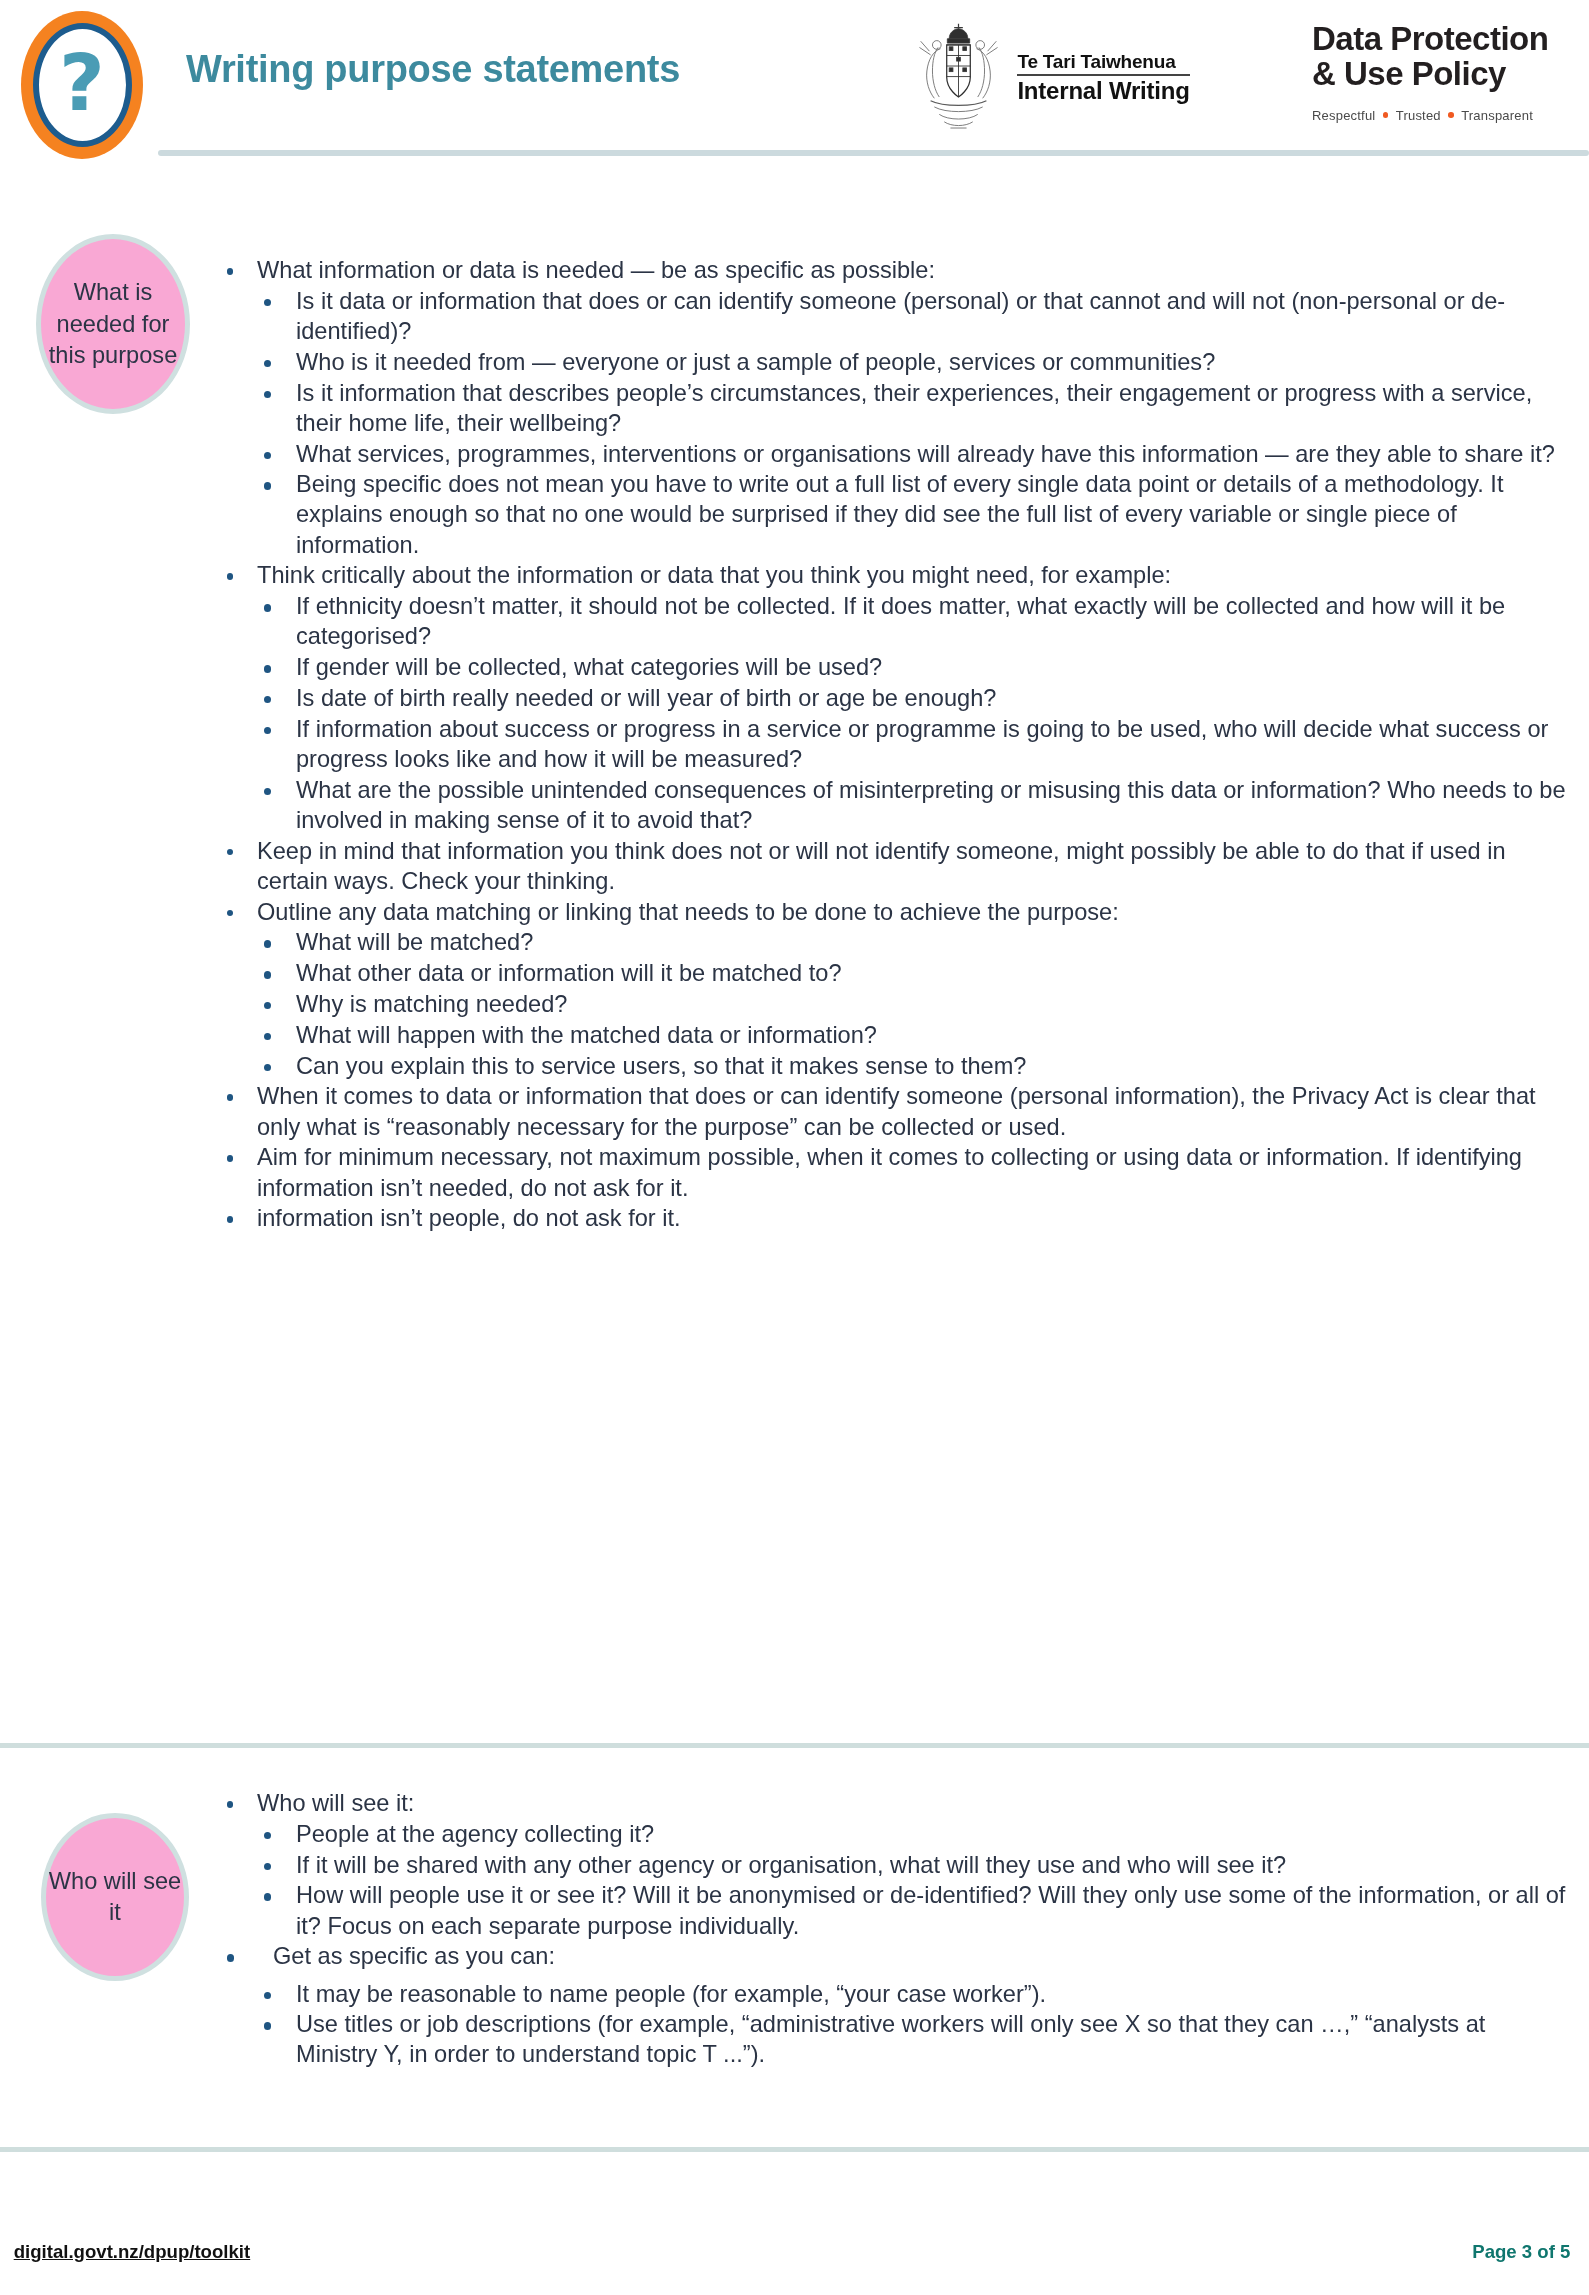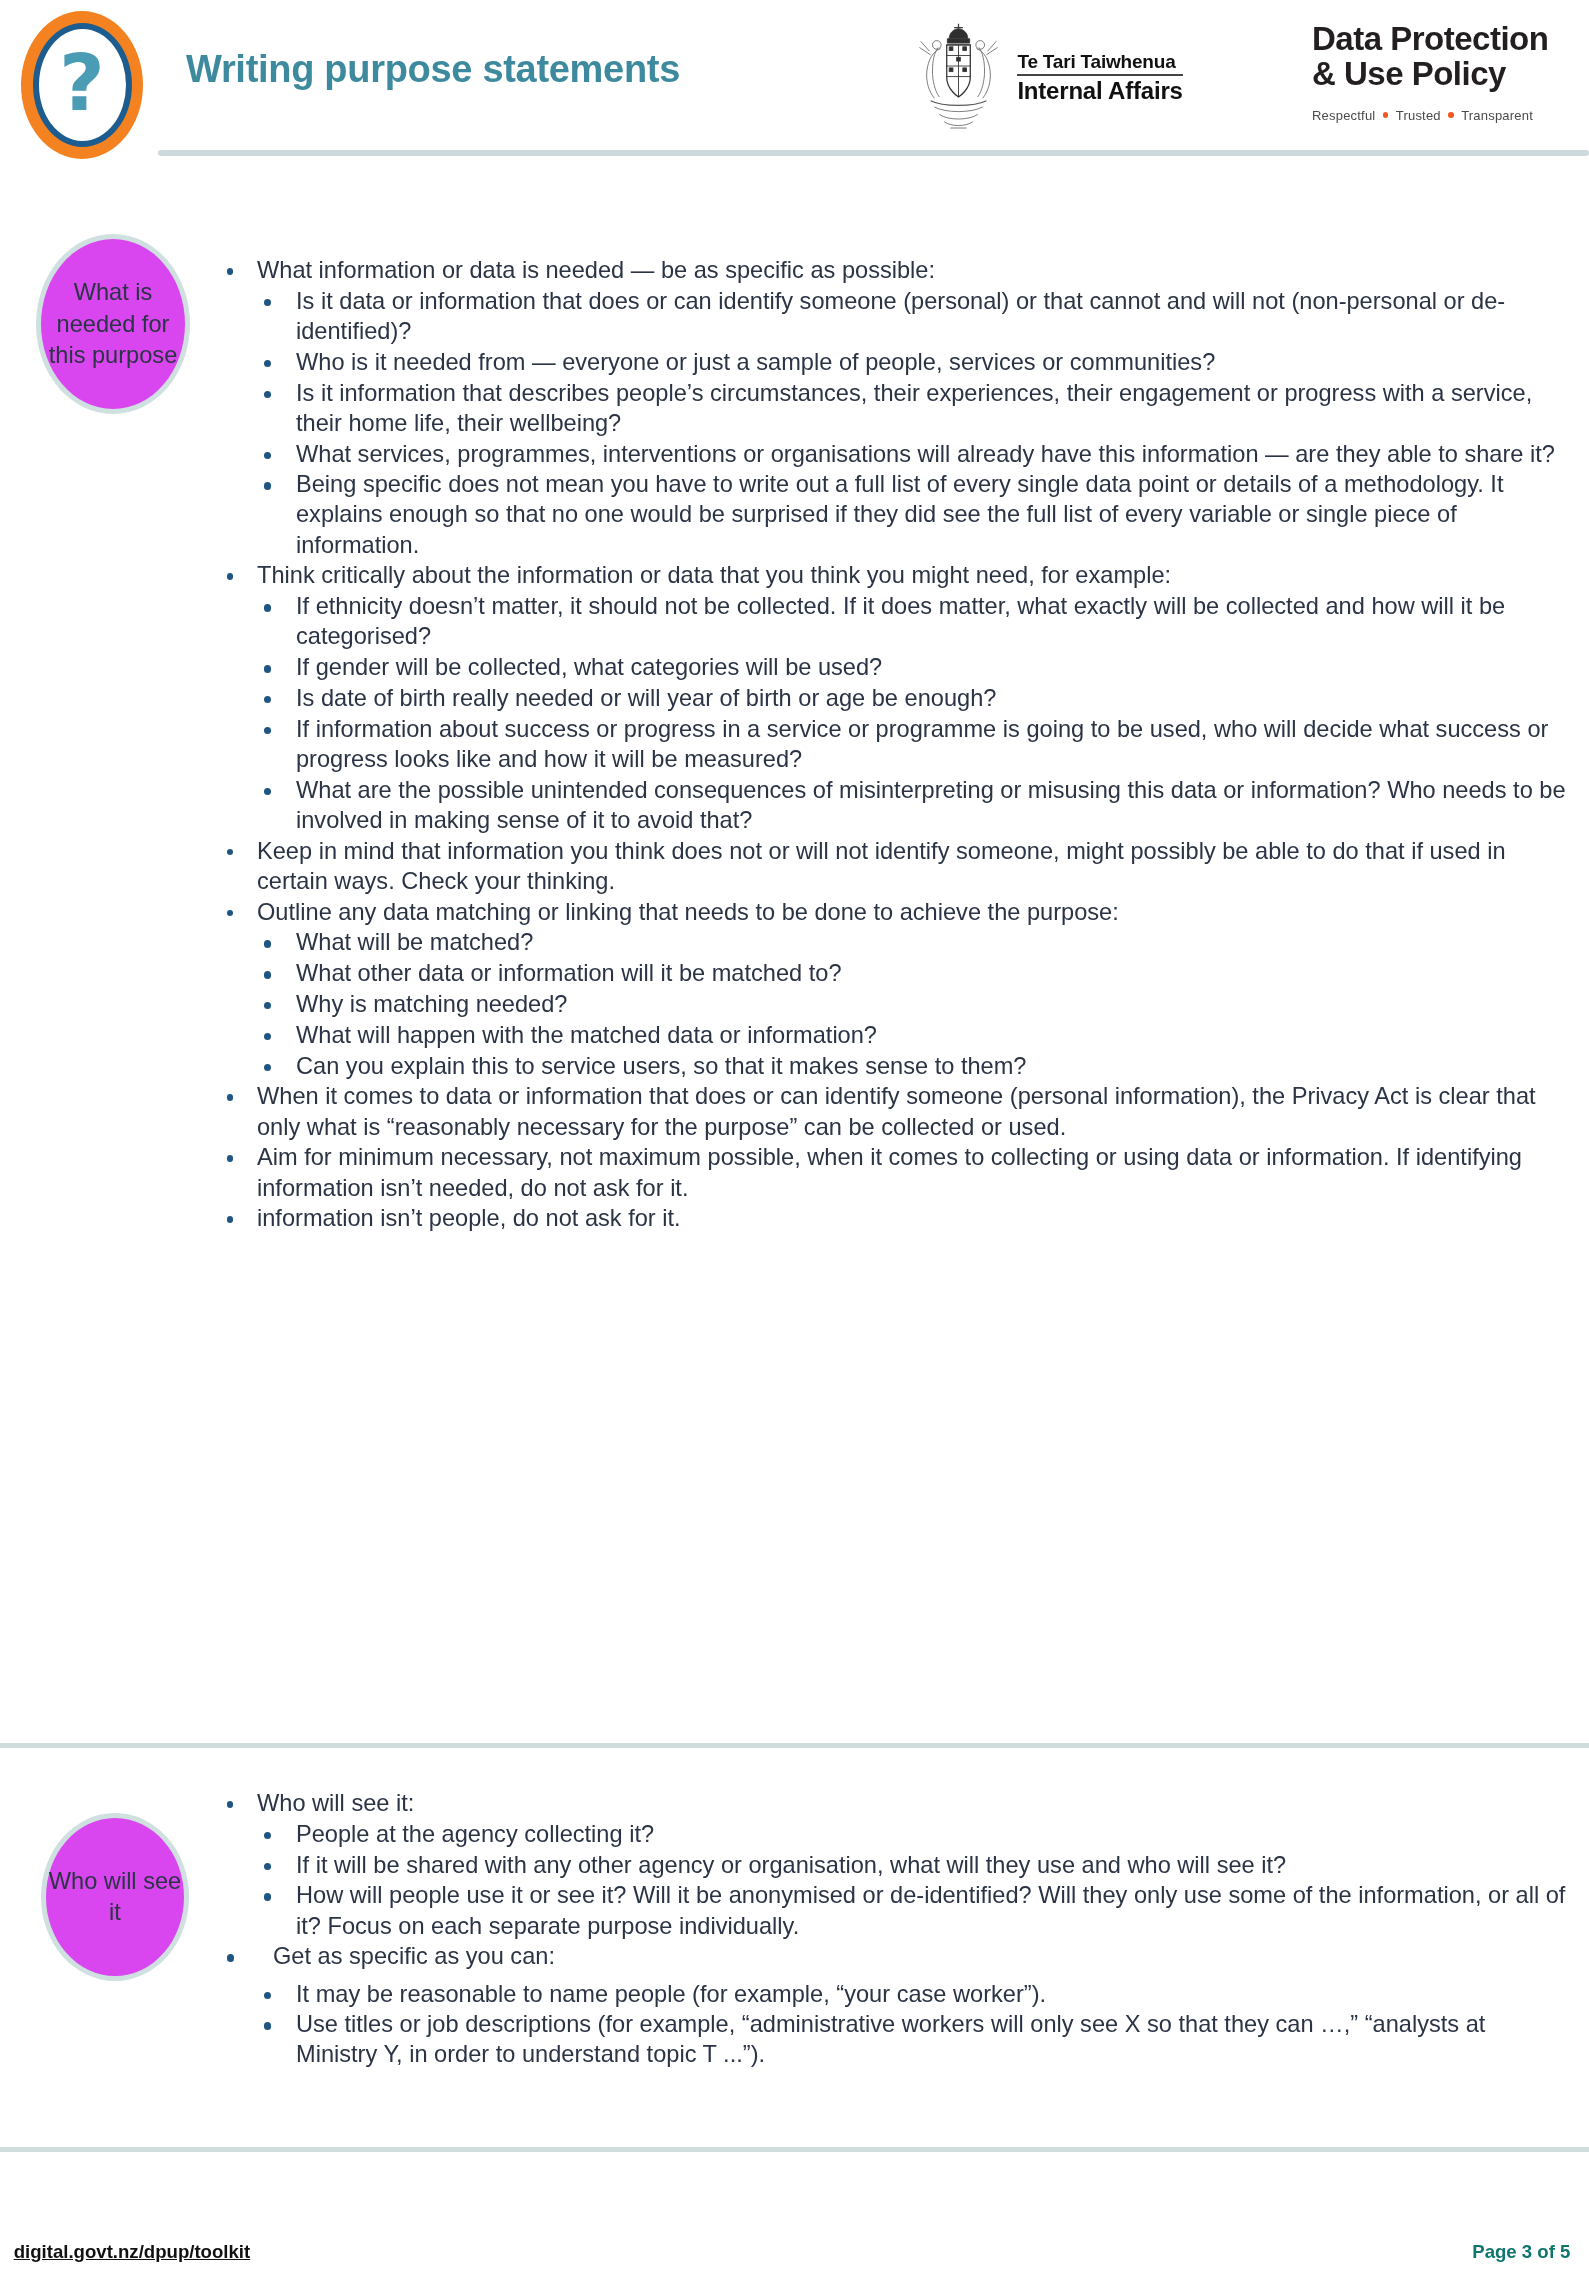--- a/index.html
+++ b/index.html
@@ -150,21 +150,21 @@
   .section {
     position: absolute;
     left: 0;
     width: 1589px;
   }
 
   .section-circle {
     position: absolute;
     border: 5.6px solid #cfe0e0;
     border-radius: 50%;
-    background: #d946ef;
+    background: #f9a8d4;
     display: flex;
     align-items: center;
     justify-content: center;
     text-align: center;
   }
   .section-circle span {
     font-size: 23.6px;
     line-height: 1.33;
     color: #2b3445;
   }
@@ -303,21 +303,21 @@
           <path d="M36 140 C54 150 96 150 114 140" stroke="#6a6a6a"></path>
           <path d="M44 152 C58 162 92 162 106 152" stroke="#6a6a6a"></path>
           <path d="M52 164 C64 172 86 172 98 164" stroke="#6a6a6a"></path>
           <path d="M62 174 L88 174" stroke="#6a6a6a"></path>
         </g>
       </svg>
     </span>
     <div class="crest-words">
       <div class="crest-line-top">Te Tari Taiwhenua</div>
       <div class="crest-divider"></div>
-      <div class="crest-line-bot">Internal Affairs</div>
+      <div class="crest-line-bot">Internal Writing</div>
     </div>
   </div>
 
   <div class="dpup">
     <div class="dpup-l1">Data Protection</div>
     <div class="dpup-l2">&amp; Use Policy</div>
     <div class="dpup-tag">
       <span>Respectful</span>
       <span class="tag-dot"></span>
       <span>Trusted</span>

